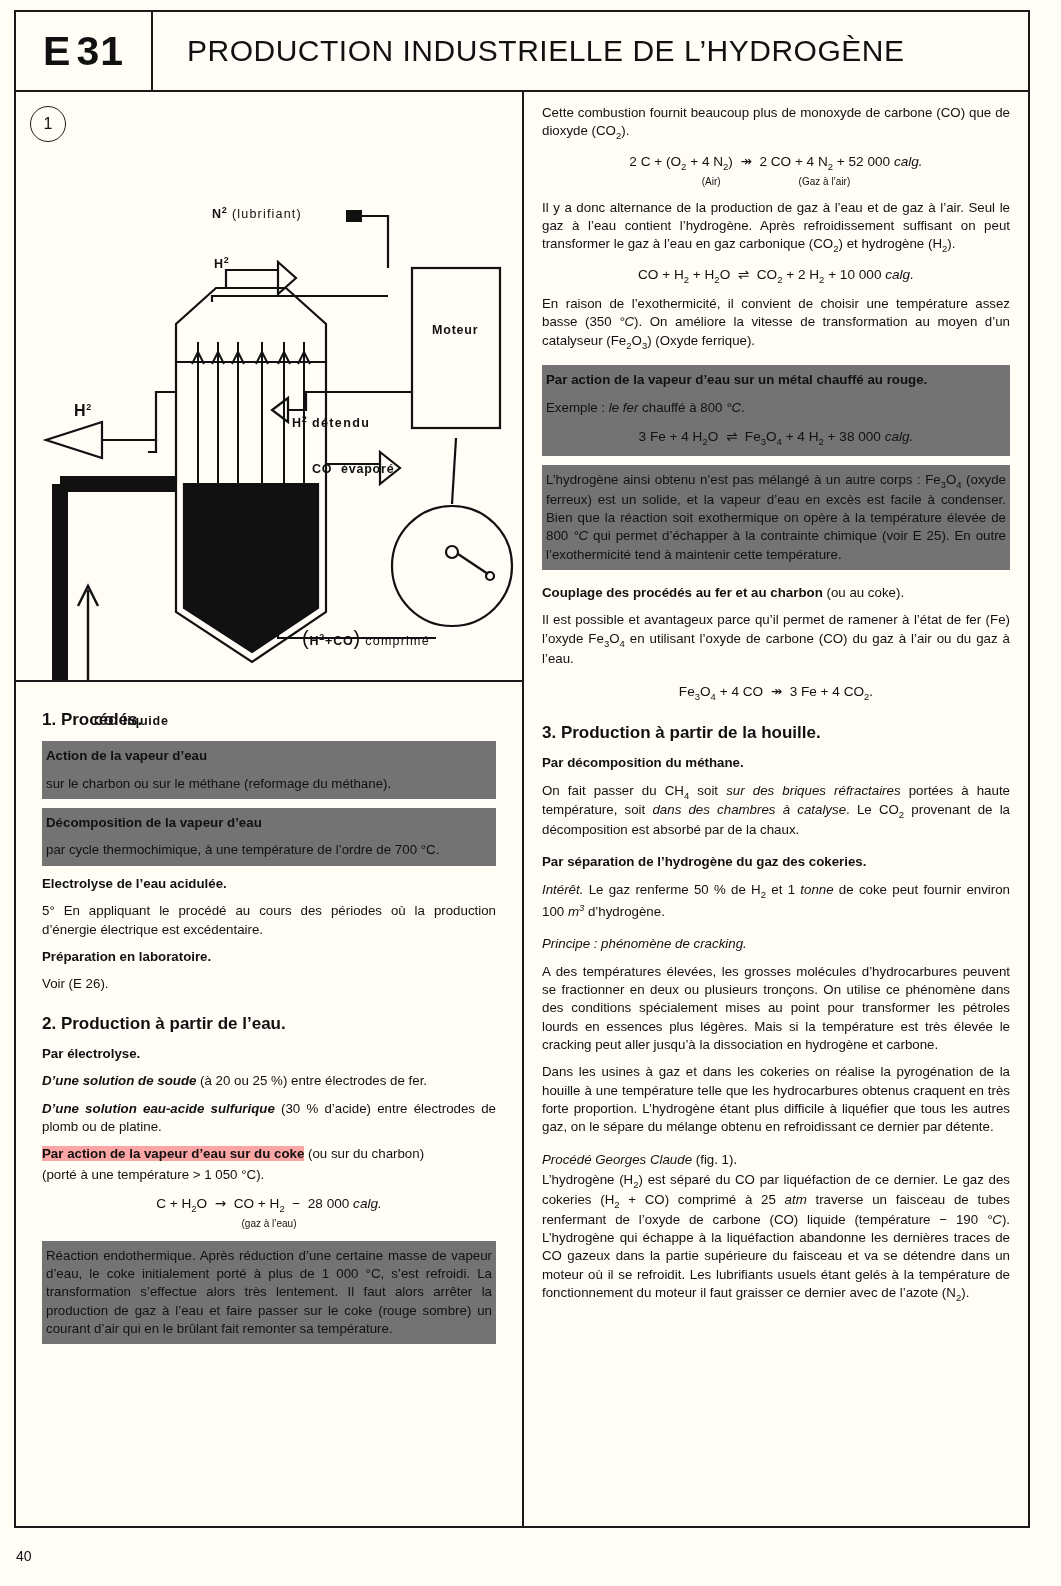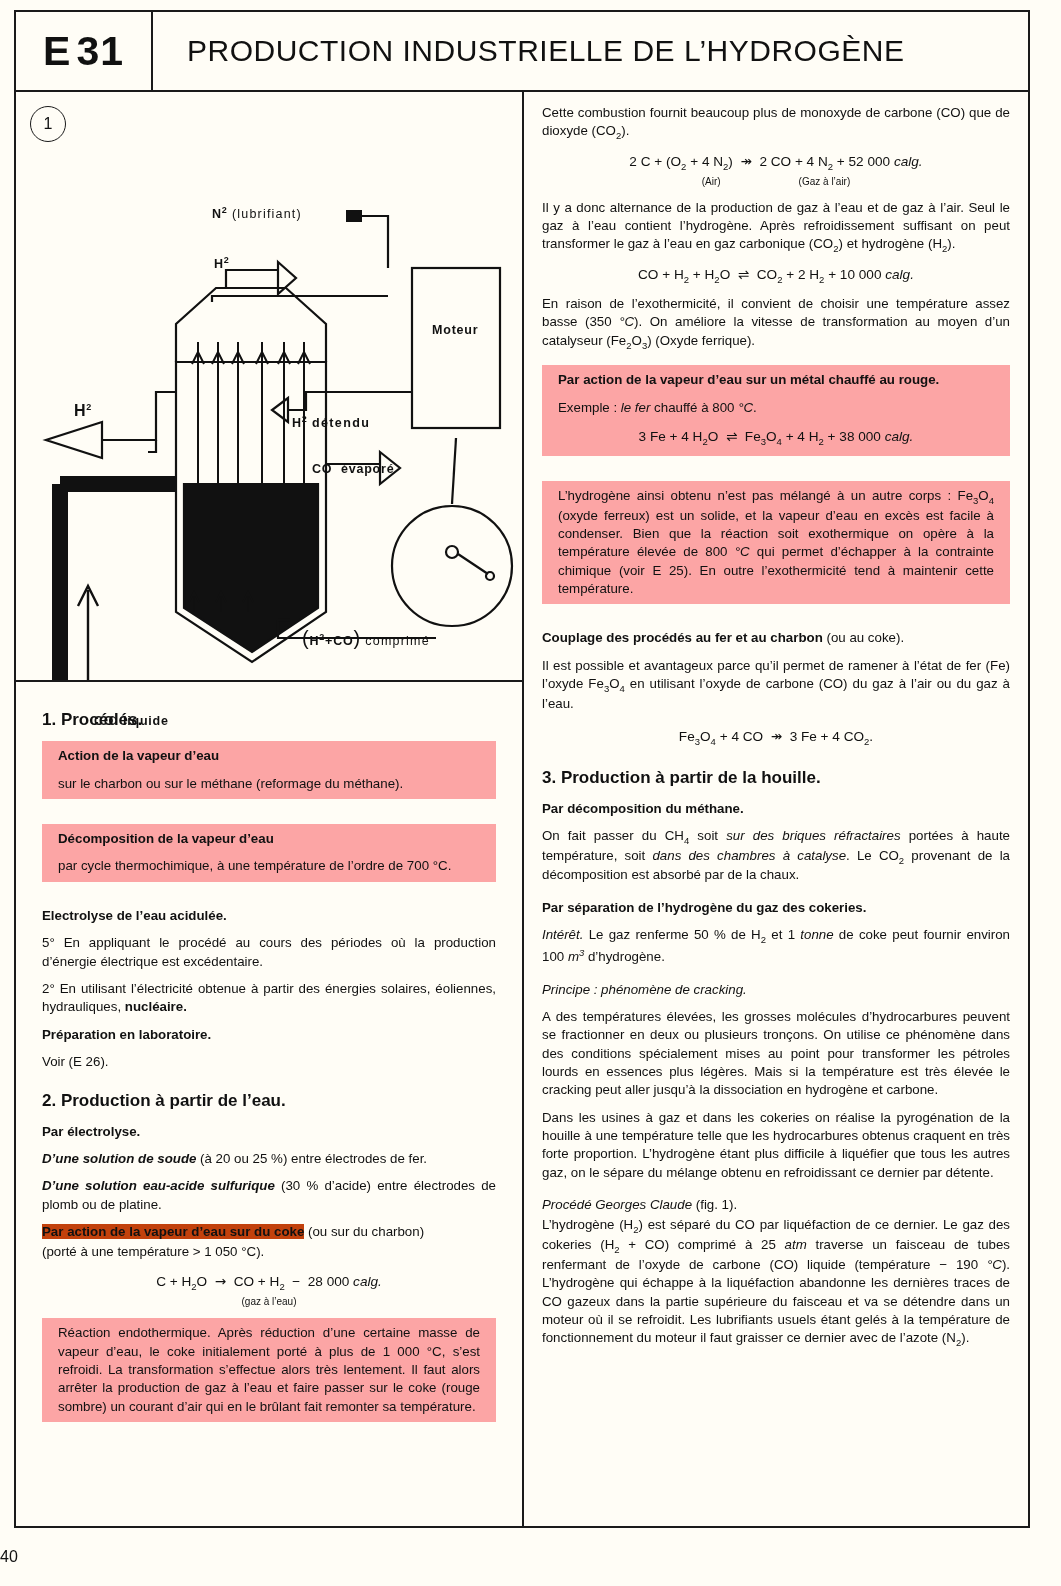--- a/index.html
+++ b/index.html
@@ -106,50 +106,50 @@
   }
   .col-right .text-body { padding: 0; }
   h2.sec {
     font-size: 17px;
     font-weight: bold;
     margin: 18px 0 10px 0;
   }
   h2.sec.first { margin-top: 4px; }
   p { margin: 0 0 9px 0; text-align: justify; }
   .lead { font-weight: bold; }
-  .hl-inline { background: #c2410c; }
+  .hl-inline { background: #fca5a5; }
   .eq {
     text-align: center;
     margin: 10px 0 9px 0;
     font-size: 13.6px;
   }
   .eq sub { font-size: 9.5px; }
   .eq .it { font-style: italic; }
   .eq-note {
     text-align: center;
     font-size: 10px;
     margin: -7px 0 10px 0;
   }
   .eq-note span { display: inline-block; }
   .eq-note .left { margin-right: 78px; }
   .blk-hl {
-    background: #fca5a5;
-    padding: 6px 16px;
-    margin: 0 0 25px 0;
+    background: #737373;
+    padding: 6px 4px;
+    margin: 0 0 9px 0;
   }
   .blk-hl p:last-child { margin-bottom: 0; }
   .it { font-style: italic; }
   .bold { font-weight: bold; }
   sub { font-size: 9.5px; }
   sup { font-size: 9.5px; }
   .pagenum {
     position: absolute;
-    left: 0;
+    left: 16px;
     top: 1548px;
-    font-size: 16px;
+    font-size: 14px;
   }
   .arrow-r { font-family: "DejaVu Sans", sans-serif; }
 </style>
 </head>
 <body>
 
 <div class="page">
 
   <div class="header">
     <div class="header-code">
@@ -259,21 +259,20 @@
           <p>sur le charbon ou sur le méthane (reformage du méthane).</p>
         </div>
 
         <div class="blk-hl">
           <p class="lead">Décomposition de la vapeur d’eau</p>
           <p>par cycle thermochimique, à une température de l’ordre de 700 °C.</p>
         </div>
 
         <p class="lead">Electrolyse de l’eau acidulée.</p>
         <p>5°  En appliquant le procédé au cours des périodes où la production d’énergie électrique est excédentaire.</p>
-        <p><span>2°  En utilisant l’électricité obtenue à partir des énergies solaires, éoliennes, hydrauliques, </span><span class="bold">nucléaire.</span></p>
 
         <p class="lead">Préparation en laboratoire.</p>
         <p>Voir (E 26).</p>
 
         <h2 class="sec">2.  Production à partir de l’eau.</h2>
 
         <p class="lead">Par électrolyse.</p>
         <p><span class="it bold">D’une solution de soude</span><span> (à 20 ou 25 %) entre électrodes de fer.</span></p>
         <p><span class="it bold">D’une solution eau-acide sulfurique</span><span> (30 % d’acide) entre électrodes de plomb ou de platine.</span></p>
 

